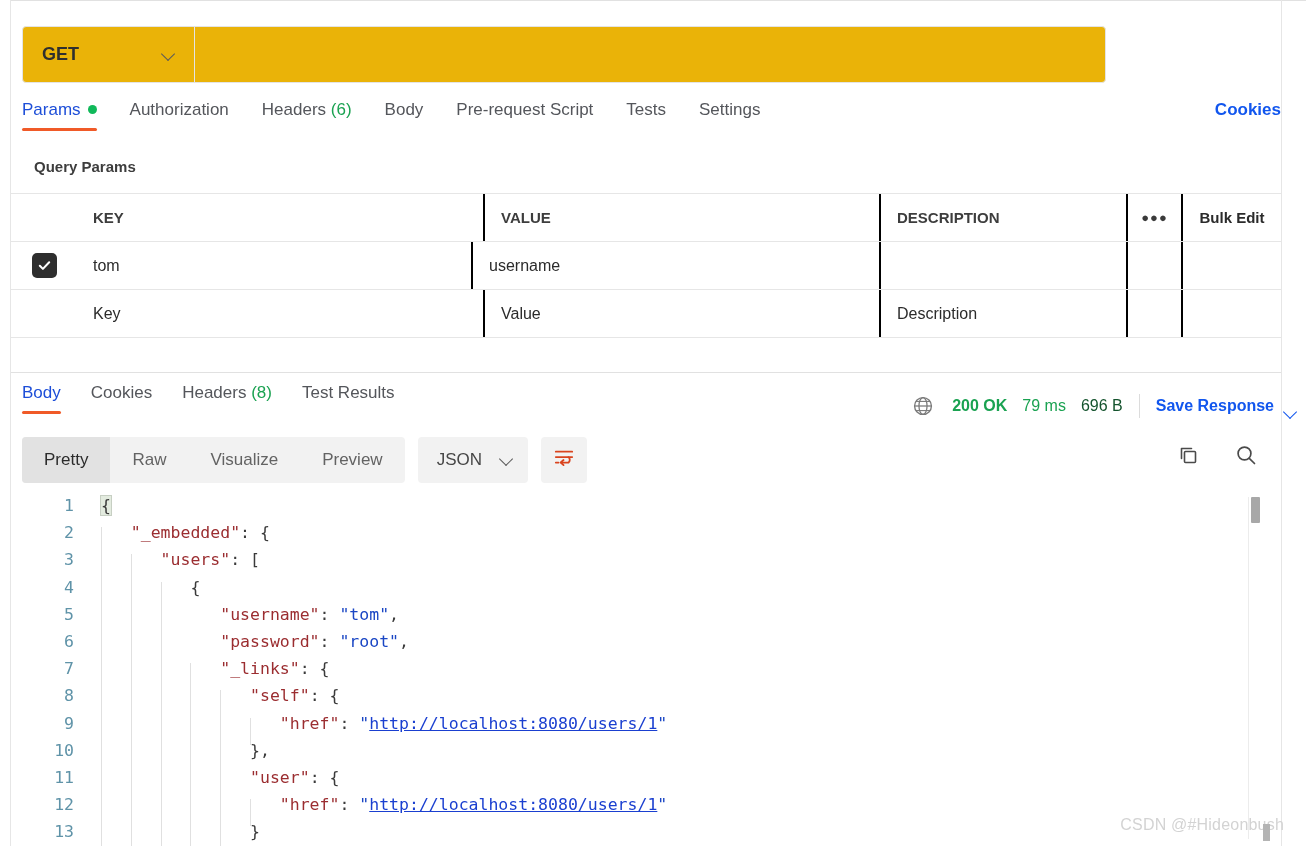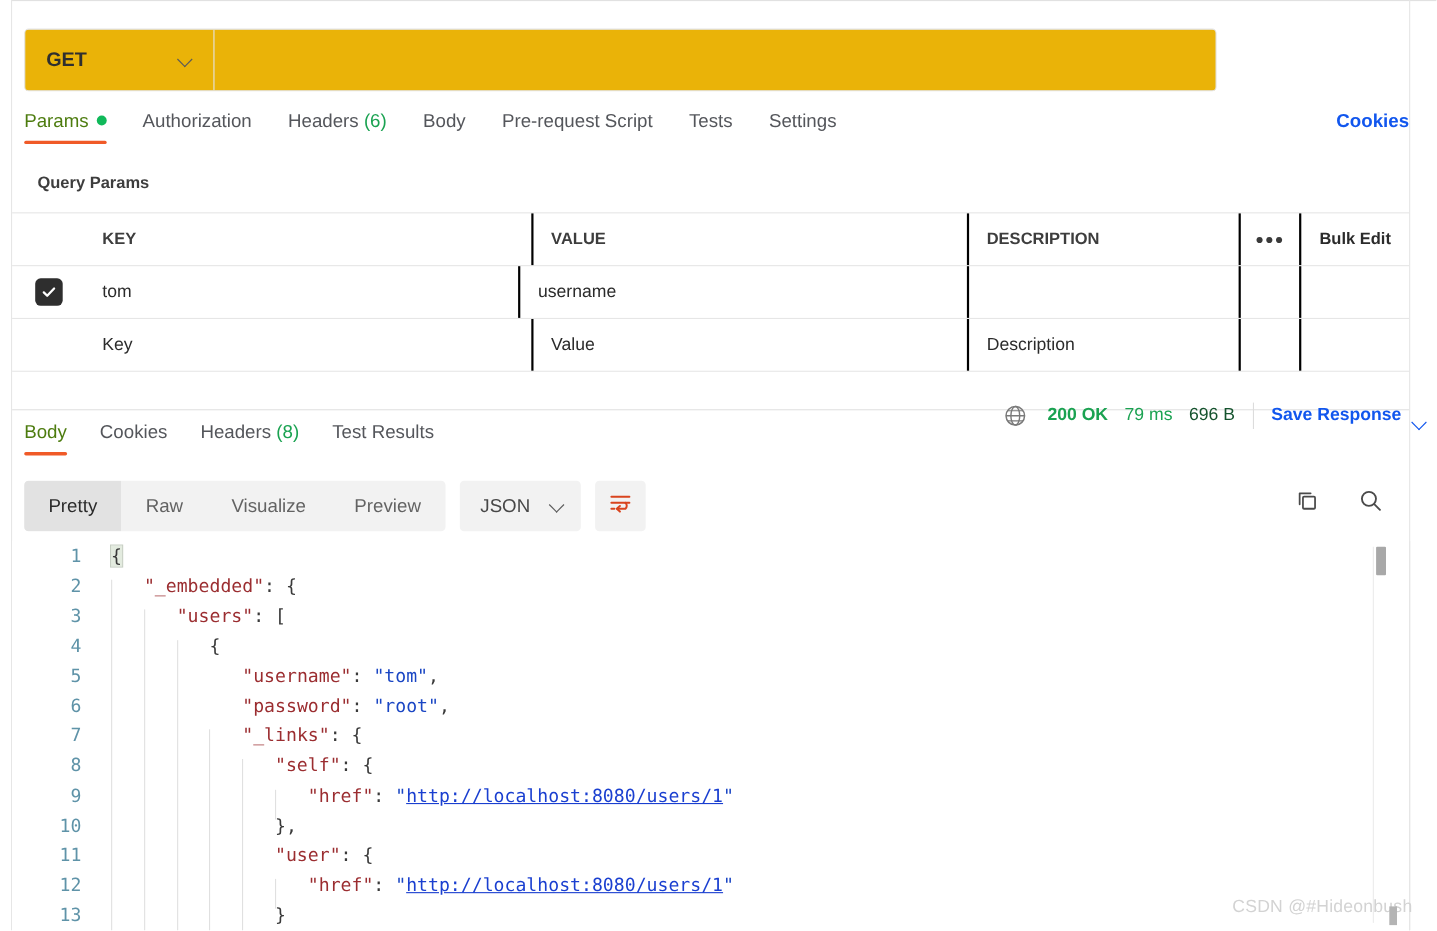--- a/index.html
+++ b/index.html
@@ -57,21 +57,21 @@
 
   
   .reqtabs {
     position:absolute; left:22px; top:100px; width:1259px; height:42px;
     display:flex; align-items:flex-start;
   }
   .rtab {
     position:relative; font-size:17px; color:#54565b; padding:0 0 11px 0;
     margin-right:33px; cursor:pointer; white-space:nowrap;
   }
-  .rtab.active { color:#4d7c0f; }
+  .rtab.active { color:#1d4ed8; }
   .rtab.active::after {
     content:""; position:absolute; left:0; right:0; bottom:0; height:3px;
     background:#f05a28; border-radius:2px;
   }
   .rtab .cnt { color:#1aa251; }
   .dot {
     display:inline-block; width:9px; height:9px; border-radius:50%;
     background:#10b95a; margin-left:7px; vertical-align:1px;
   }
   .cookies-link {
@@ -111,21 +111,21 @@
   
   .split { position:absolute; left:11px; top:372px; width:1270px; height:1px; background:#e1e1e1; }
 
   .restabs {
     position:absolute; left:22px; top:383px; width:800px; height:38px;
     display:flex; align-items:flex-start;
   }
   .restabs .rtab { margin-right:30px; }
 
   .resmeta {
-    position:absolute; right:22px; top:366px; display:flex; align-items:center;
+    position:absolute; right:22px; top:394px; display:flex; align-items:center;
     font-size:16px; white-space:nowrap;
   }
   .globe { margin-right:18px; display:flex; align-items:center; }
   .mstat { color:#1aa251; font-weight:bold; margin-right:15px; }
   .mtime { color:#1aa251; margin-right:15px; }
   .msize { color:#14532d; margin-right:16px; }
   .vbar { width:1px; height:24px; background:#dcdcdc; margin-right:16px; }
   .save-resp { color:#1156ee; font-weight:bold; cursor:pointer; margin-right:10px; }
   .save-chev .chev::after { border-color:#1156ee; }
 

